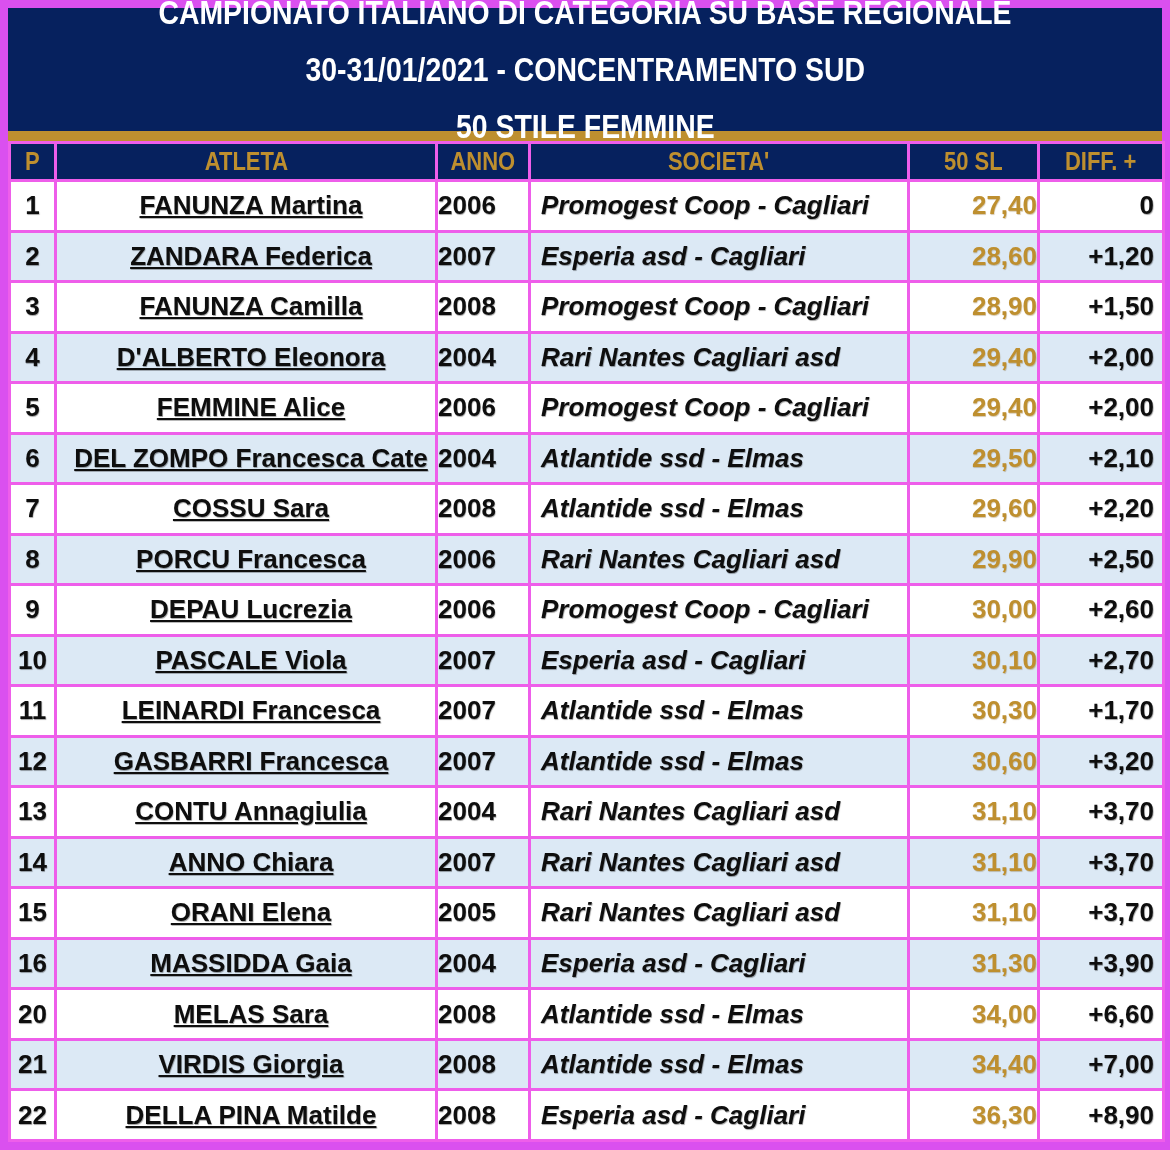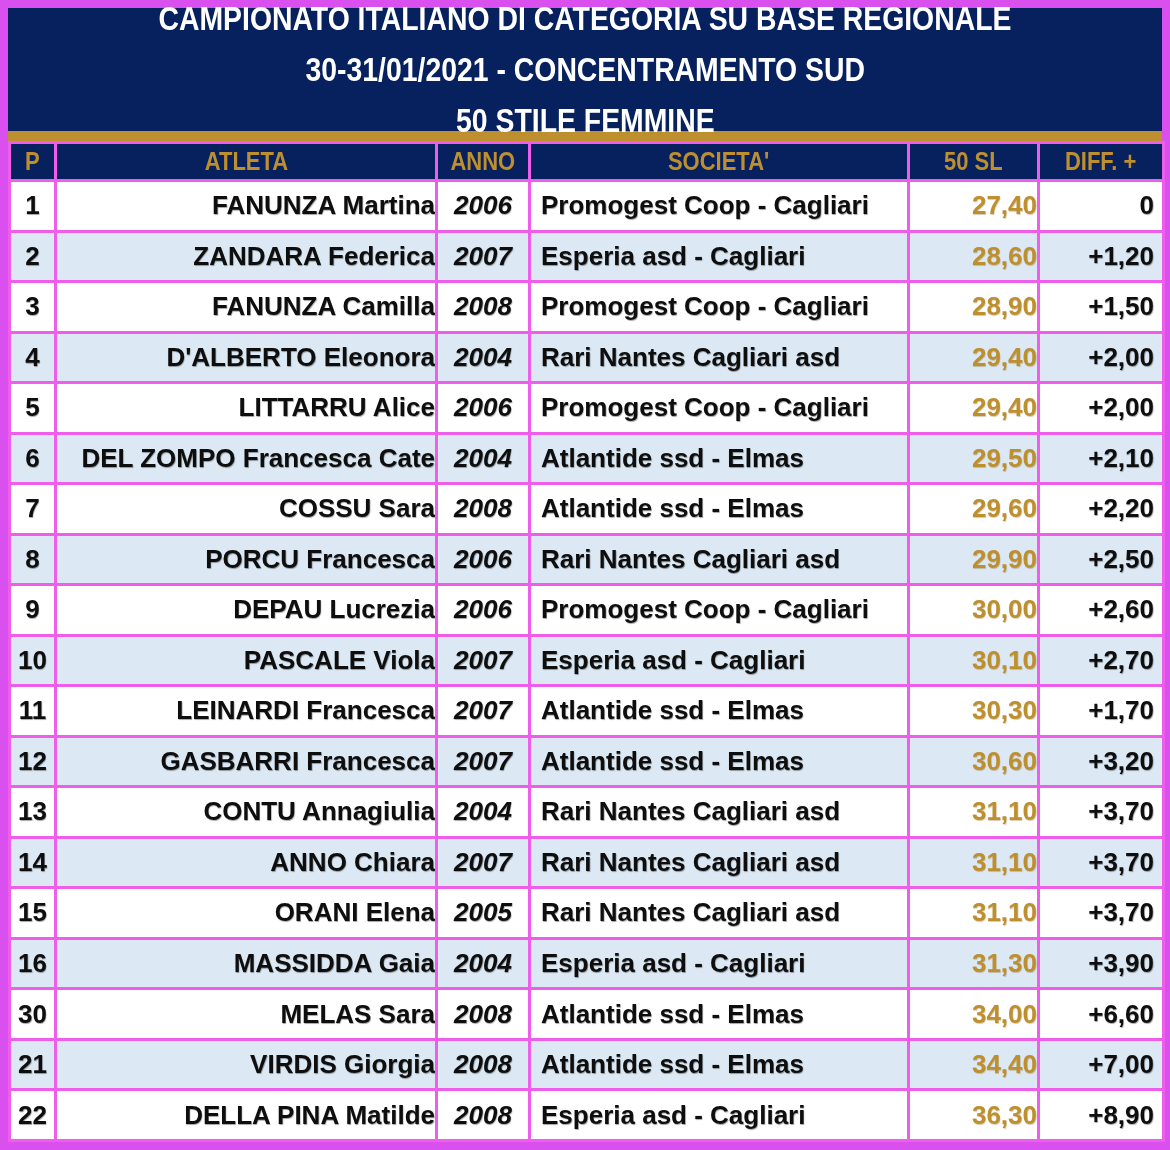--- a/index.html
+++ b/index.html
@@ -17,21 +17,21 @@
   .sheet{
     width:1170px;height:1150px;
     background:var(--magenta-border);
     padding:8px;
     overflow:hidden;
   }
   .title-block{
     background:var(--navy);
     height:123px;
     display:flex;flex-direction:column;justify-content:center;align-items:center;
-    gap:10px;
+    gap:16px;
   }
   .title-line{
     color:#FFFFFF;font-weight:bold;font-size:33px;line-height:41px;
     white-space:nowrap;display:inline-block;
     transform:scaleX(0.86);transform-origin:center;
     letter-spacing:0px;
   }
   .gold-band{height:10px;background:var(--gold);}
   table.results{
     width:1154px;height:1001px;
@@ -48,23 +48,23 @@
     text-align:center;padding:0;
   }
   thead th .cond{display:inline-block;transform:scaleX(0.88);transform-origin:center;white-space:nowrap;}
   tbody tr{height:41.9px;background:var(--row-white);}
   tbody tr:nth-child(even){background:var(--row-blue);}
   tbody td{
     color:var(--ink);font-weight:bold;font-size:26px;
     text-shadow:0.6px 0.8px 0.8px rgba(0,0,0,0.35);
   }
   td.c-p{text-align:center;}
-  td.c-atleta{text-align:right;padding-left:10px;}
-  td.c-anno{text-align:center;font-style:italic;}
-  td.c-societa{text-align:left;padding-left:10px;}
+  td.c-atleta{text-align:center;padding-left:10px;text-decoration:underline;}
+  td.c-anno{text-align:left;}
+  td.c-societa{text-align:left;padding-left:10px;font-style:italic;}
   td.c-t50{text-align:right;color:var(--gold);text-shadow:0.6px 0.8px 0.8px rgba(120,80,0,0.30);}
   td.c-diff{text-align:right;padding-right:8px;}
 </style>
 </head>
 <body>
 
 <div class="sheet">
   <div class="title-block">
     <span class="title-line">CAMPIONATO ITALIANO DI CATEGORIA SU BASE REGIONALE</span>
     <span class="title-line">30-31/01/2021 - CONCENTRAMENTO SUD</span>
@@ -123,21 +123,21 @@
     <td class="c-p">4</td>
     <td class="c-atleta">D'ALBERTO Eleonora</td>
     <td class="c-anno">2004</td>
     <td class="c-societa">Rari Nantes Cagliari asd</td>
     <td class="c-t50">29,40</td>
     <td class="c-diff">+2,00</td>
   </tr>
 
   <tr>
     <td class="c-p">5</td>
-    <td class="c-atleta">LITTARRU Alice</td>
+    <td class="c-atleta">FEMMINE Alice</td>
     <td class="c-anno">2006</td>
     <td class="c-societa">Promogest Coop - Cagliari</td>
     <td class="c-t50">29,40</td>
     <td class="c-diff">+2,00</td>
   </tr>
 
   <tr>
     <td class="c-p">6</td>
     <td class="c-atleta">DEL ZOMPO Francesca Cate</td>
     <td class="c-anno">2004</td>
@@ -233,21 +233,21 @@
     <td class="c-anno">2004</td>
     <td class="c-societa">Esperia asd - Cagliari</td>
     <td class="c-t50">31,30</td>
     <td class="c-diff">+3,90</td>
   </tr>
 
 
 
 
   <tr>
-    <td class="c-p">30</td>
+    <td class="c-p">20</td>
     <td class="c-atleta">MELAS Sara</td>
     <td class="c-anno">2008</td>
     <td class="c-societa">Atlantide ssd - Elmas</td>
     <td class="c-t50">34,00</td>
     <td class="c-diff">+6,60</td>
   </tr>
 
   <tr>
     <td class="c-p">21</td>
     <td class="c-atleta">VIRDIS Giorgia</td>

